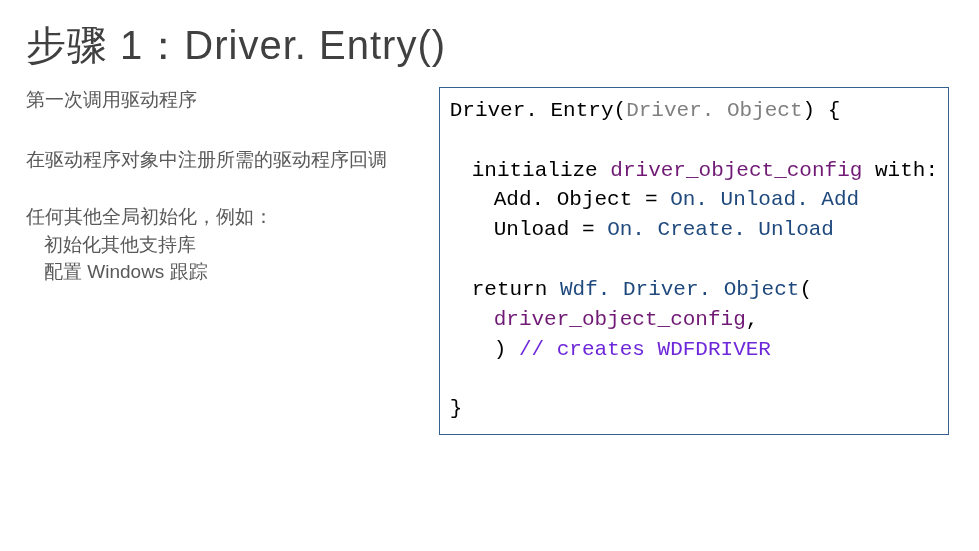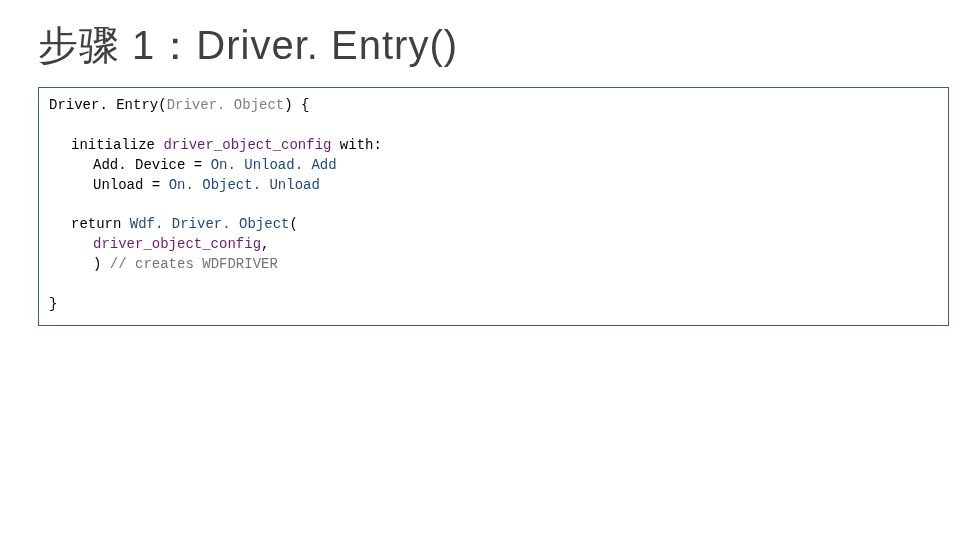--- a/index.html
+++ b/index.html
@@ -1,50 +1,59 @@
 <!DOCTYPE html>
 <html><head>
 <meta charset="utf-8">
 <style>
   * { margin: 0; padding: 0; box-sizing: border-box; }
   html, body { width: 979px; height: 551px; background: #fff; font-family: "Segoe UI", "Microsoft YaHei", Arial, sans-serif; color: #3a3a3a; }
-  .slide { width: 979px; height: 416px; position: relative; padding: 18px 30px 0 38px; }
+  .slide { width: 979px; height: 416px; position: relative; padding: 18px 30px 0 26px; }
   .title { font-size: 40px; font-weight: 400; color: #404040; letter-spacing: 1px; margin-bottom: 14px; }
   .cols { display: flex; gap: 24px; }
   .left { width: 430px; }
   .right { flex: 1; }
   .subhead { font-size: 19px; color: #595959; margin-bottom: 32px; line-height: 1.4; }
   .body-block { font-size: 19px; color: #595959; margin-bottom: 30px; line-height: 1.45; }
   .indent { padding-left: 18px; }
-  .codebox { border: 1.5px solid #376092; background: #fff; padding: 8px 10px 10px 10px; font-family: Consolas, "Courier New", monospace; font-size: 14px; line-height: 1.42; color: #000; }
+  .codebox { border: 1.5px solid #376092; background: #fff; padding: 8px 10px 10px 10px; font-family: Consolas, "Courier New", monospace; font-size: 21px; line-height: 1.42; color: #000; }
   .codebox .param { color: #7f7f7f; }
   .codebox .ident { color: #1f497d; }
   .codebox .cfg { color: #701a75; }
-  .codebox .comment { color: #737373; }
+  .codebox .comment { color: #6d28d9; }
   .codebox .line { white-space: pre; }
   .codebox .ind1 { padding-left: 22px; display: block; }
   .codebox .ind2 { padding-left: 44px; display: block; }
 </style>
 </head>
 <body>
 
 <div class="slide">
 
   <div class="title">步骤 1：Driver. Entry()</div>
 
   <div class="cols">
 
+    <div class="left">
+      <div class="subhead">第一次调用驱动程序</div>
+      <div class="body-block">在驱动程序对象中注册所需的驱动程序回调</div>
+      <div class="body-block">
+        <div>任何其他全局初始化，例如：</div>
+        <div class="indent">初始化其他支持库</div>
+        <div class="indent">配置 Windows 跟踪</div>
+      </div>
+    </div>
 
     <div class="right">
       <div class="codebox">
         <span class="line"><span>Driver. Entry(</span><span class="param">Driver. Object</span><span>) {</span></span><br>
         <br>
         <span class="line ind1"><span>initialize </span><span class="cfg">driver_object_config</span><span> with:</span></span>
-        <span class="line ind2"><span>Add. Device = </span><span class="ident">On. Unload. Add</span></span>
-        <span class="line ind2"><span>Unload = </span><span class="ident">On. Object. Unload</span></span>
+        <span class="line ind2"><span>Add. Object = </span><span class="ident">On. Unload. Add</span></span>
+        <span class="line ind2"><span>Unload = </span><span class="ident">On. Create. Unload</span></span>
         <br>
         <span class="line ind1"><span>return </span><span class="ident">Wdf. Driver. Object</span><span>(</span></span>
         <span class="line ind2"><span class="cfg">driver_object_config</span><span>,</span></span>
         <span class="line ind2"><span>) </span><span class="comment">// creates WDFDRIVER</span></span>
         <br>
         <span class="line">}</span>
       </div>
     </div>
 
   </div>

